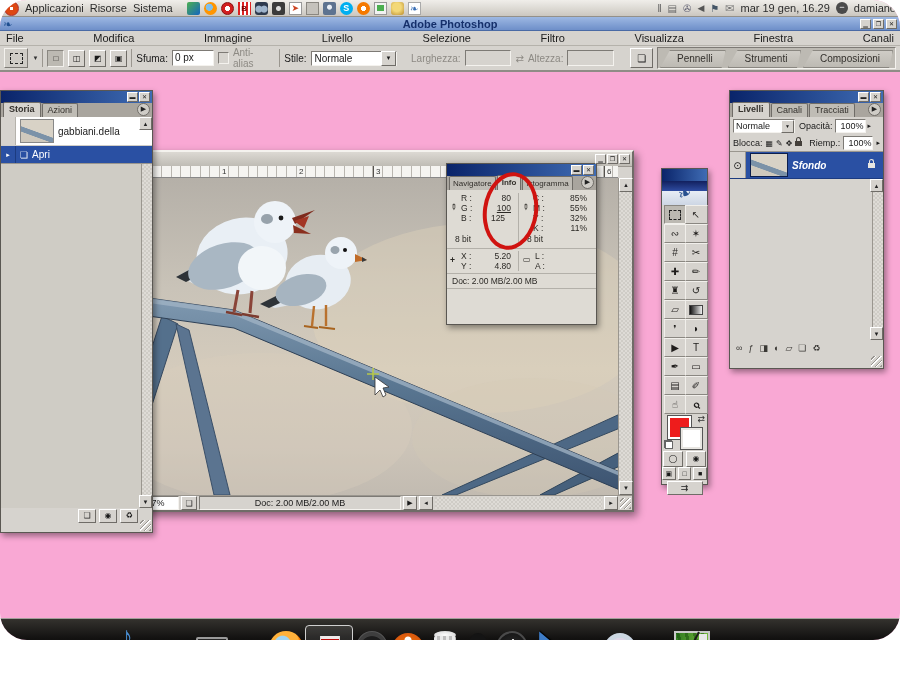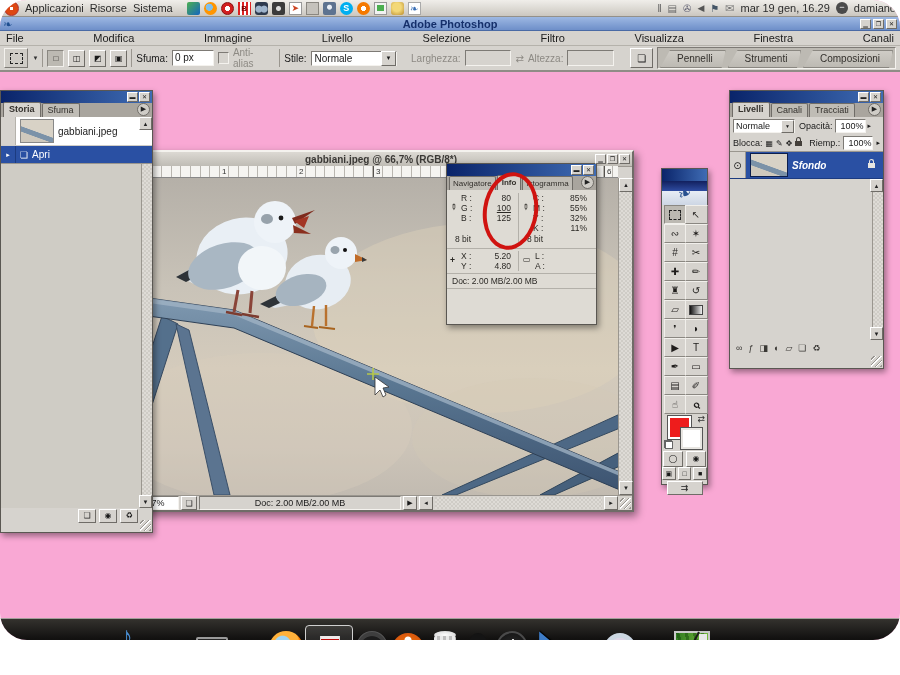--- a/index.html
+++ b/index.html
@@ -212,21 +212,20 @@
       <div style="position:relative;width:34px;height:30px;border:2px solid #c9c9c9;background:repeating-linear-gradient(75deg,rgba(0,45,0,.35) 0 3px,transparent 3px 8px),linear-gradient(100deg,#2f7a1f,#7ec241);">
         <div style="position:absolute;left:14px;top:-3px;width:2px;height:34px;background:#1b1b1b;transform:rotate(28deg);"></div>
         <div style="position:absolute;right:1px;top:1px;width:8px;height:8px;background:#e8e8e8;"></div>
       </div>
     </div>
   </div>
 
   <div class="abs chrome" style="left:128px;top:150px;width:506px;height:362px;border:2px solid;border-color:#f4f2ee #6f6c67 #6f6c67 #f4f2ee;box-sizing:border-box;box-shadow:3px 4px 8px rgba(0,0,0,.45);">
     <div class="flex" style="height:14px;background:linear-gradient(#dcd9d3,#bfbcb5);border-bottom:1px solid #9a968f;padding:0 2px;">
       <span style="color:#2d5ea8;font-size:10px;line-height:11px;">❧</span>
-      <span style="position:absolute;left:0;right:0;text-align:center;font-weight:bold;font-size:10px;color:#3a3835;">gabbiani.jpeg @ 66,7% (RGB/8*)</span>
       <div class="flex" style="margin-left:auto;gap:1px;z-index:1;">
         <div class="pbtn">▁</div>
         <div class="pbtn">❐</div>
         <div class="pbtn">✕</div>
       </div>
     </div>
 
     <div class="abs" style="left:0;top:14px;width:12px;height:12px;background:#efedea;border-right:1px solid #888;border-bottom:1px solid #888;box-sizing:border-box;"></div>
     <div class="abs hruler" style="left:12px;top:14px;width:476px;height:12px;border-bottom:1px solid #888;box-sizing:border-box;">
       <span class="rnum" style="left:3px;top:1px;">0</span>
@@ -329,28 +328,28 @@
     </div>
   </div>
 
   <div class="abs palette" style="left:0;top:90px;width:151px;height:441px;">
     <div class="ptitle">
       <div class="pbtn">▬</div>
       <div class="pbtn">✕</div>
     </div>
     <div class="tabrow">
       <div class="tab active">Storia</div>
-      <div class="tab">Sfuma</div>
+      <div class="tab">Azioni</div>
       <div class="roundbtn">▶</div>
     </div>
     <div style="height:46px;background:#fff;border-bottom:1px solid #9a968f;position:relative;">
       <div class="flex" style="height:28px;gap:4px;border-bottom:1px solid #d0cdc7;">
         <div style="width:14px;height:100%;background:#d6d3ce;border-right:1px solid #b5b2ab;"></div>
         <div style="width:32px;height:22px;border:1px solid #888;background:linear-gradient(200deg,#d8d2c6 0 52%,#7b92a8 54% 68%,#cfc9bd 70%);"></div>
-        <span style="font-size:10px;">gabbiani.jpeg</span>
+        <span style="font-size:10px;">gabbiani.della</span>
       </div>
       <div class="flex" style="height:17px;background:#2a50a3;color:#fff;gap:4px;">
         <div style="width:14px;height:100%;border-right:1px solid #1c3b80;display:flex;align-items:center;justify-content:center;font-size:7px;">▸</div>
         <span style="font-size:9px;">❏</span>
         <span style="font-size:10px;">Apri</span>
       </div>
       <div class="sbtn" style="position:absolute;right:0;top:0;width:11px;height:11px;">▲</div>
     </div>
     <div style="height:344px;background:#cfccc5;position:relative;">
       <div class="scroll" style="position:absolute;right:0;top:0;width:11px;height:100%;border-left:1px solid #9a968f;box-sizing:border-box;"></div>
@@ -489,21 +488,21 @@
     </div>
 
     <div style="position:relative;height:58px;font-size:8.5px;color:#2b2925;border-bottom:1px solid #b3b0a9;">
       <div style="position:absolute;left:71px;top:3px;width:1px;height:52px;background:#b3b0a9;"></div>
       <span style="position:absolute;left:3px;top:12px;font-size:8px;display:inline-block;transform:rotate(135deg);">✐</span>
       <span style="position:absolute;left:14px;top:3px;">R :</span>
       <span style="position:absolute;left:38px;top:3px;width:26px;text-align:right;">80</span>
       <span style="position:absolute;left:14px;top:13px;">G :</span>
       <span style="position:absolute;left:38px;top:13px;width:26px;text-align:right;text-decoration:underline;">100</span>
       <span style="position:absolute;left:14px;top:23px;">B :</span>
-      <span style="position:absolute;left:38px;top:23px;width:26px;text-align:right;">125</span>
+      <span style="position:absolute;left:38px;top:23px;width:26px;text-align:center;">125</span>
       <span style="position:absolute;left:8px;top:44px;">8 bit</span>
       <span style="position:absolute;left:75px;top:12px;font-size:8px;display:inline-block;transform:rotate(135deg);">✐</span>
       <span style="position:absolute;left:86px;top:3px;">C :</span>
       <span style="position:absolute;left:108px;top:3px;width:32px;text-align:right;">85%</span>
       <span style="position:absolute;left:86px;top:13px;">M :</span>
       <span style="position:absolute;left:108px;top:13px;width:32px;text-align:right;">55%</span>
       <span style="position:absolute;left:86px;top:23px;">Y :</span>
       <span style="position:absolute;left:108px;top:23px;width:32px;text-align:right;">32%</span>
       <span style="position:absolute;left:86px;top:33px;">K :</span>
       <span style="position:absolute;left:108px;top:33px;width:32px;text-align:right;">11%</span>

